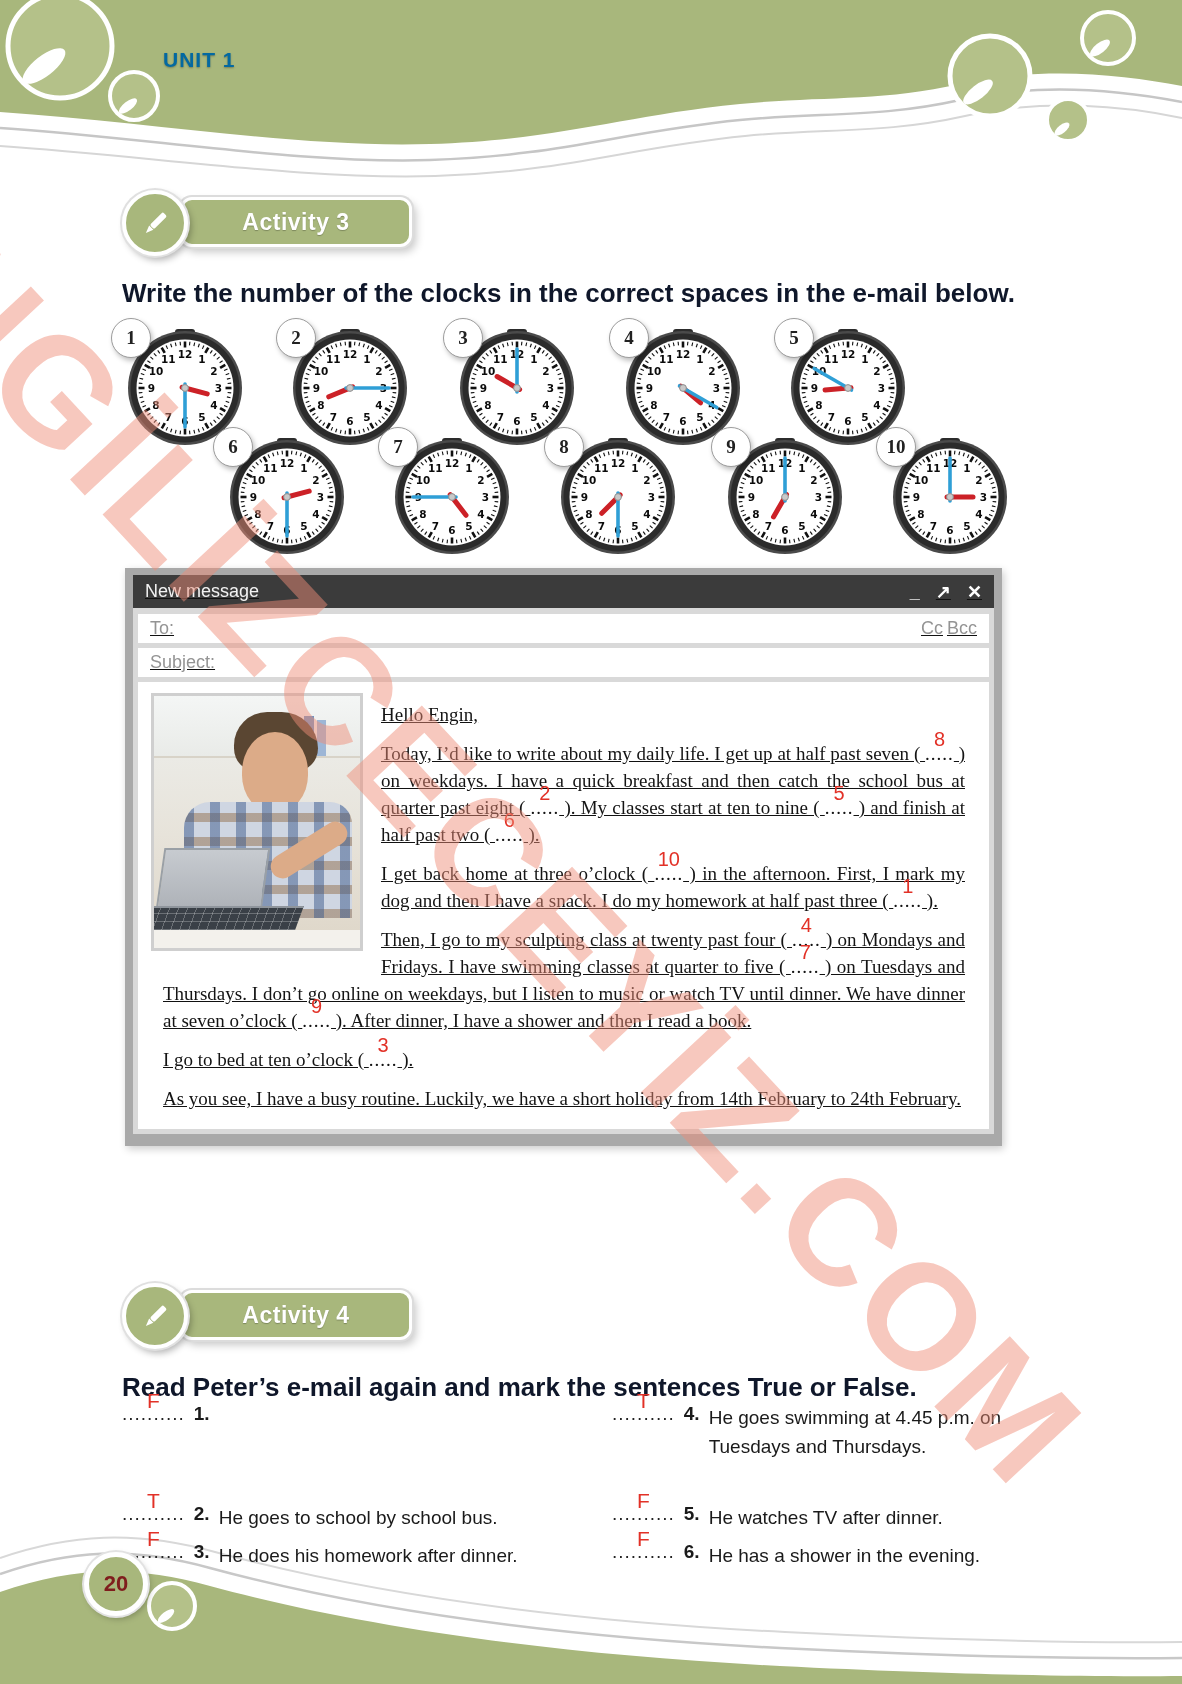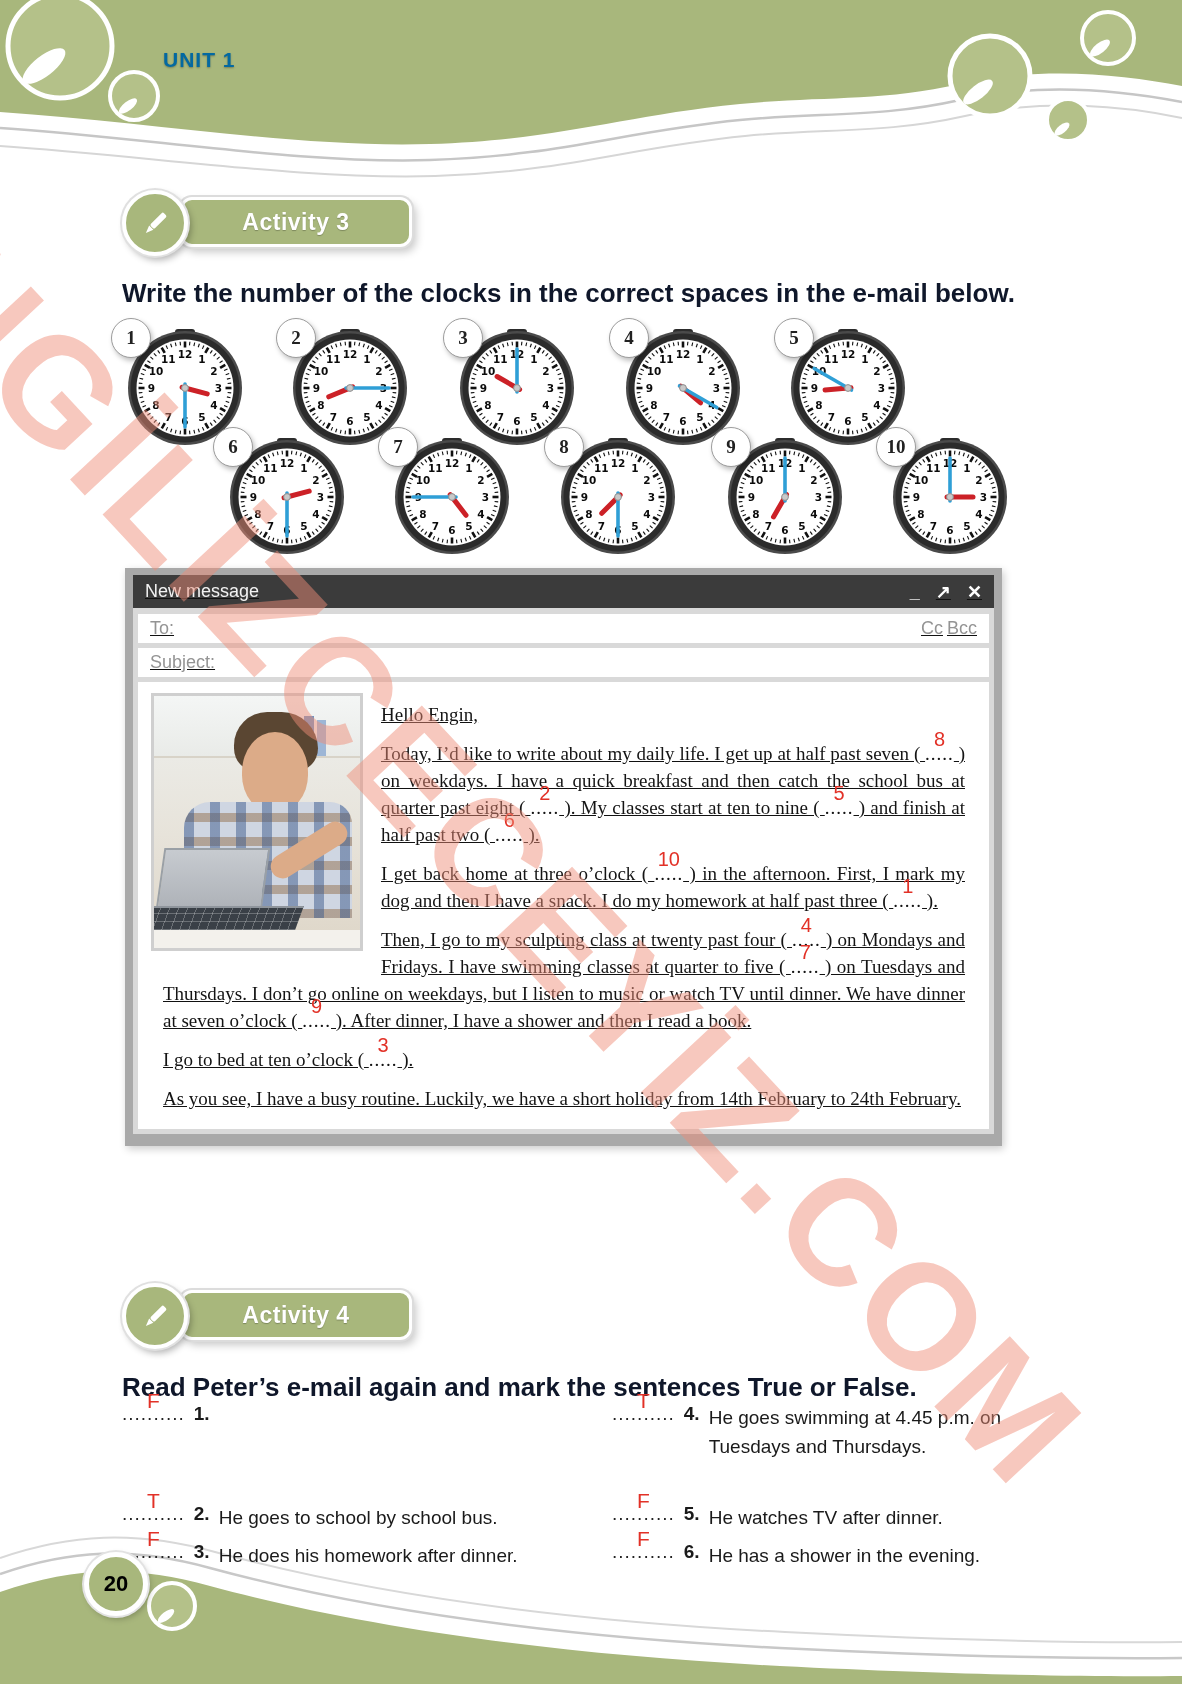--- a/index.html
+++ b/index.html
@@ -16,21 +16,21 @@
     position:absolute; left:163px; top:48px; z-index:2;
     color:#0369a1; font-weight:700; font-size:21px; letter-spacing:1px;
     text-shadow:0 1px 2px rgba(0,0,0,.3);
   }
   .page-badge {
     position:absolute; left:84px; top:1552px; z-index:3;
     width:64px; height:64px; border-radius:50%;
     background:#a8b77c; border:5px solid #fff;
     box-shadow:0 0 0 2px #e2e2e2, 2px 3px 6px rgba(0,0,0,.25);
     display:flex; align-items:center; justify-content:center;
-    color:#000000; font-weight:700; font-size:22px;
+    color:#7f1d1d; font-weight:700; font-size:22px;
   }
   
   .watermark {
     position:absolute; left:-30px; top:170px; z-index:5;
     transform:rotate(47deg); transform-origin:top left;
     font-size:150px; font-weight:700; letter-spacing:6px; white-space:nowrap;
     color:#ef8d78; opacity:.48; pointer-events:none;
   }
   
   .activity-badge { position:absolute; width:300px; height:66px; z-index:2; }

